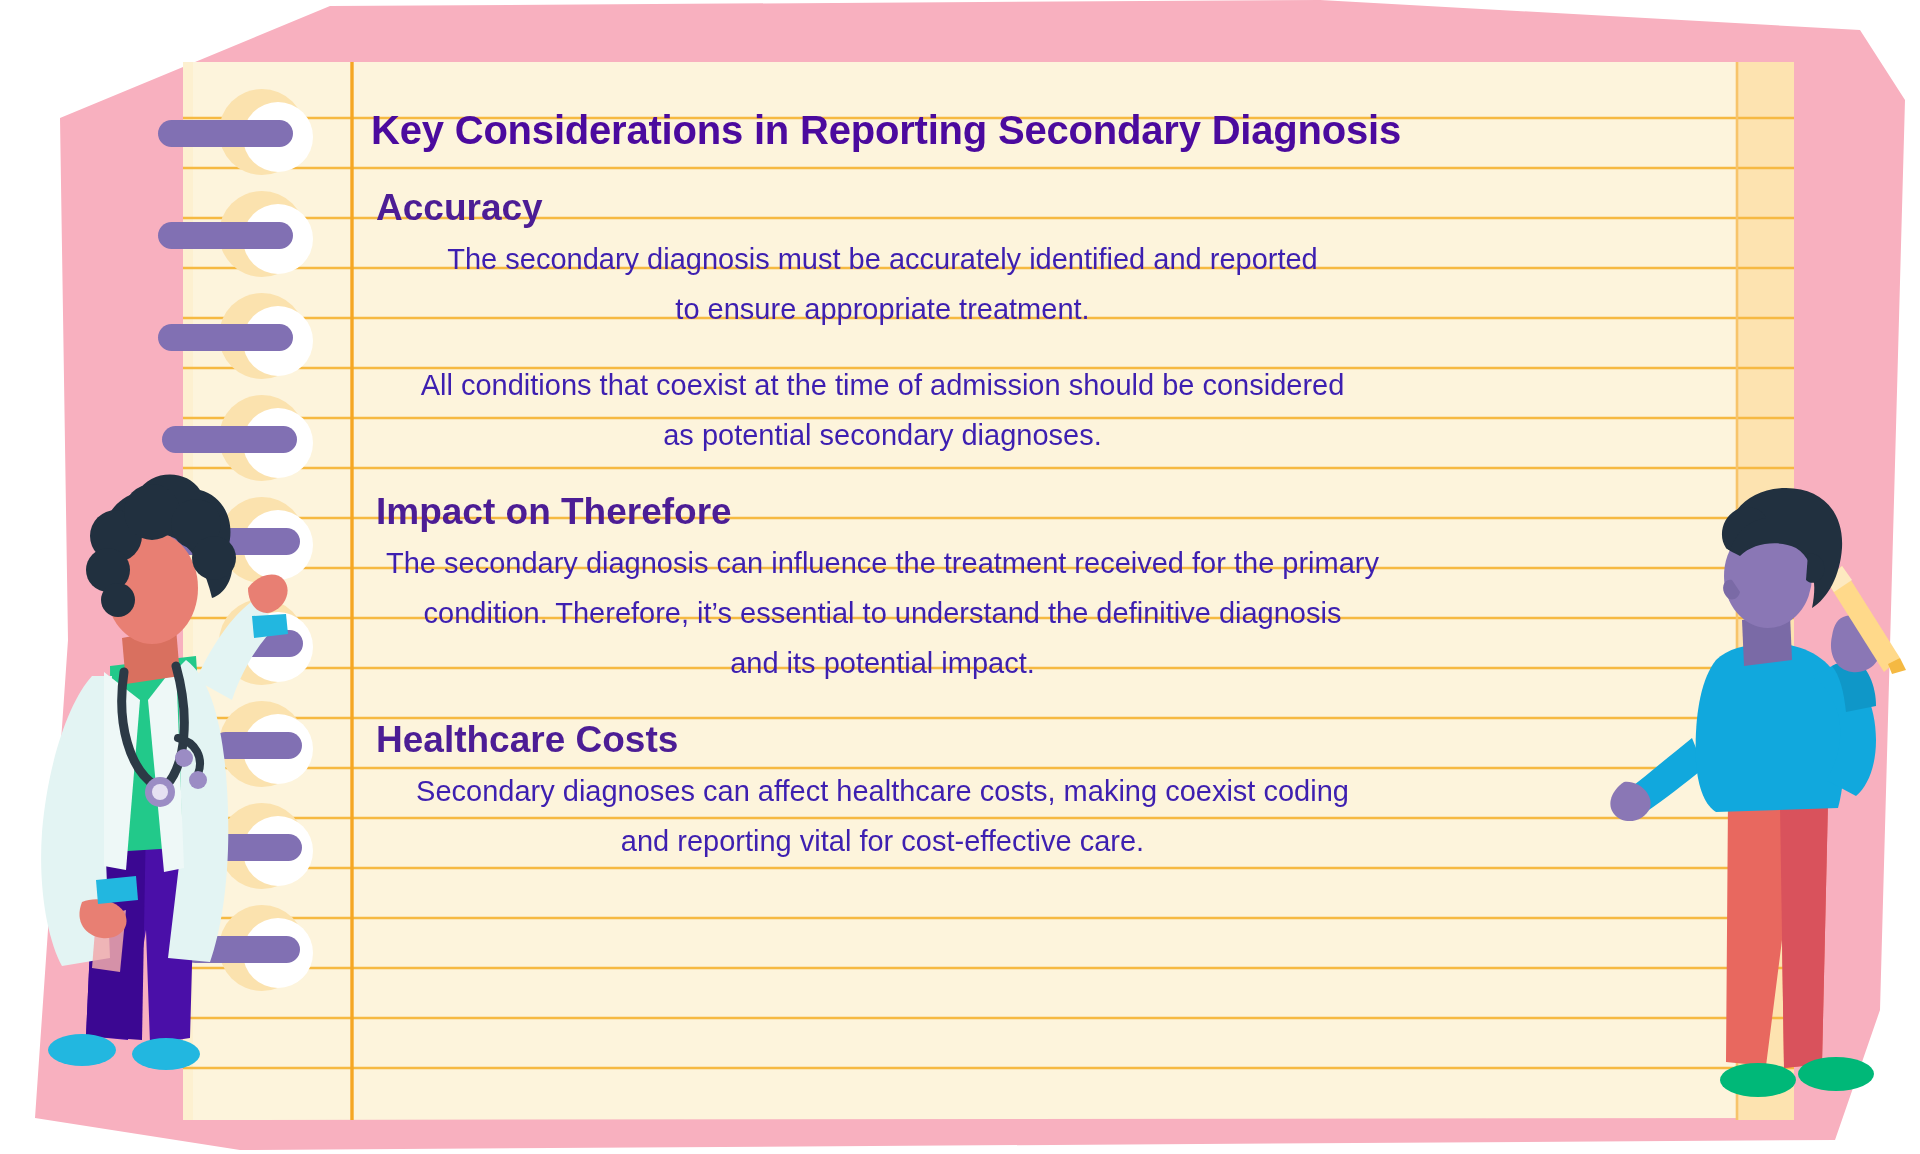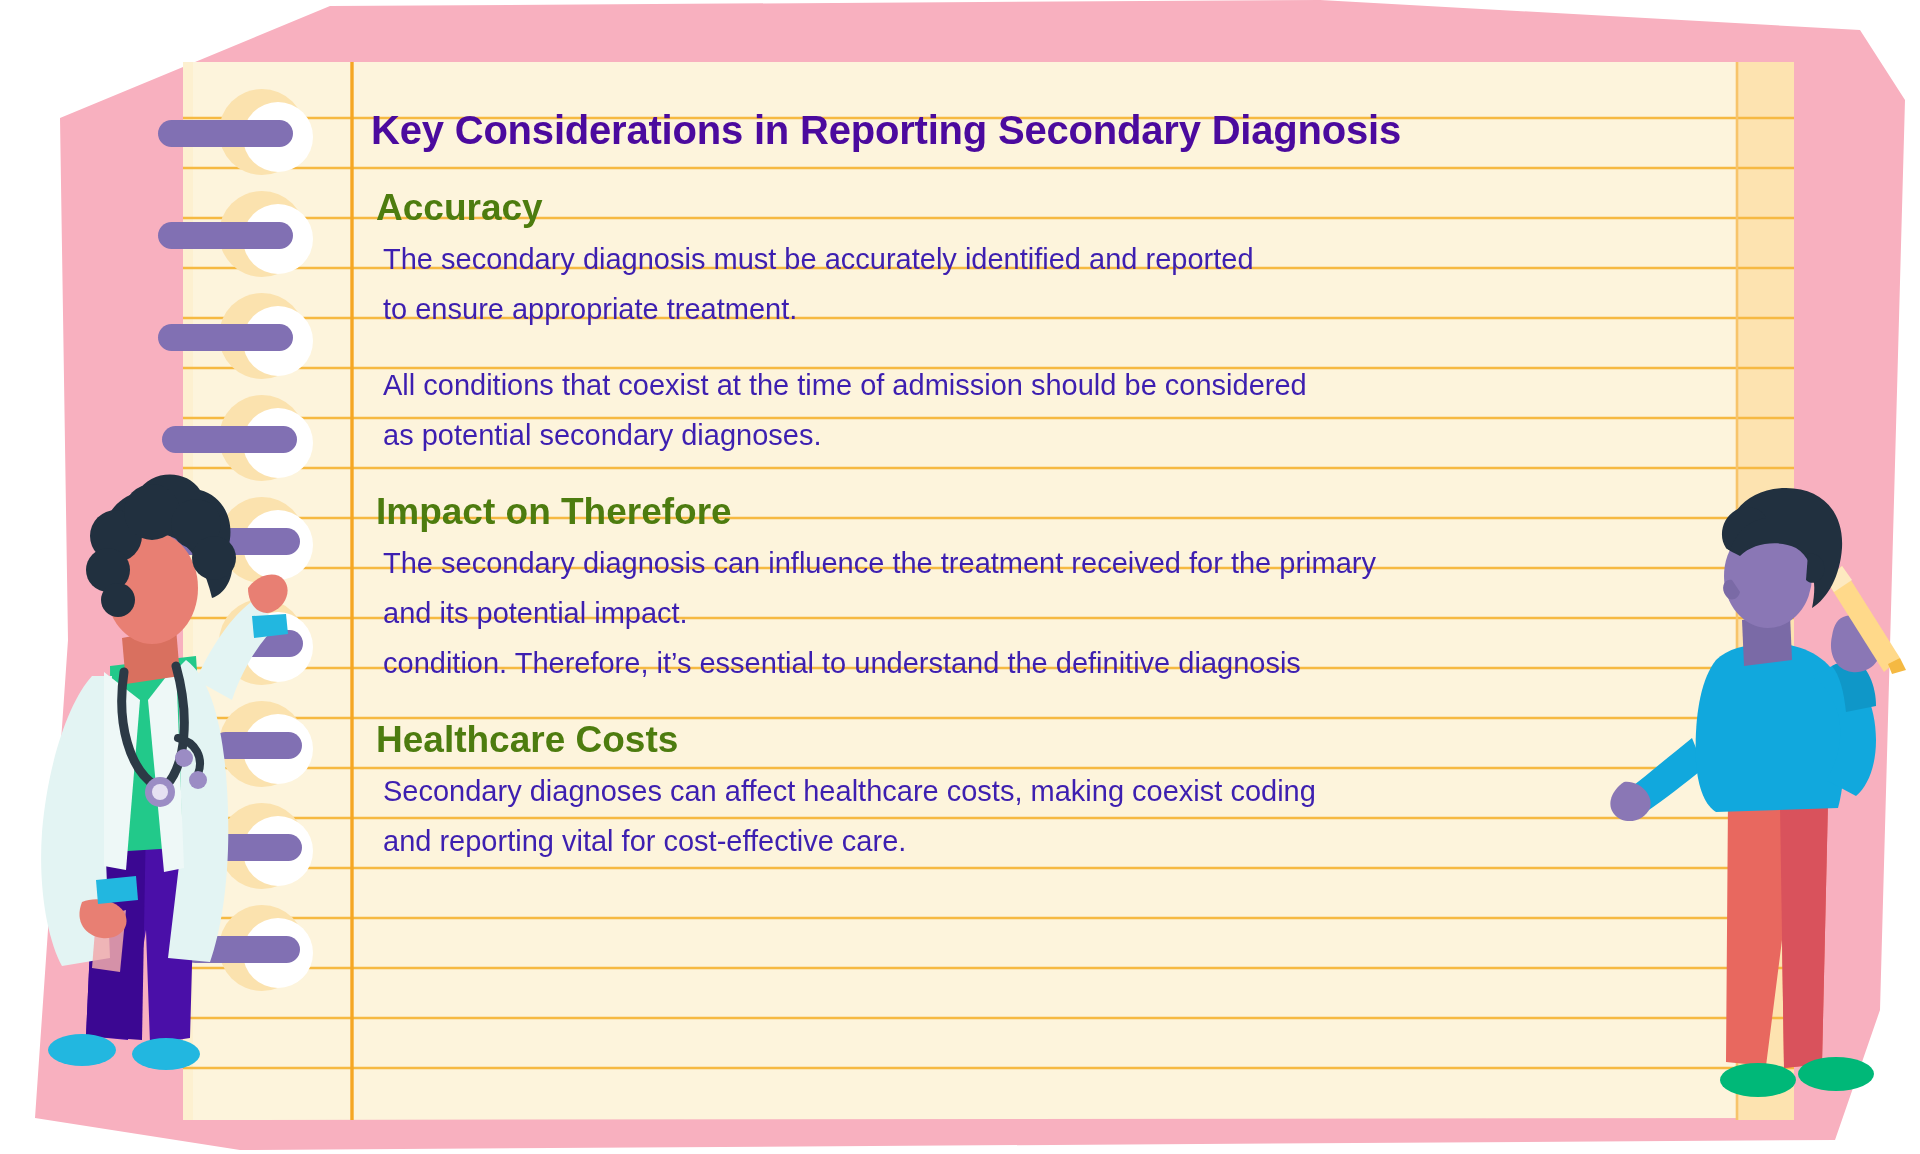--- a/index.html
+++ b/index.html
@@ -24,31 +24,32 @@
     letter-spacing:-0.2px;
     line-height:52px;
     margin:0 0 0 -1px;
     white-space:nowrap;
     text-align:right;
   }
   .section{margin-top:26px;}
   .sec-head{
     font-size:37px;
     font-weight:bold;
-    color:#4d7c0f;
+    color:#4c1d95;
     line-height:52px;
     margin-left:4px;
     white-space:nowrap;
   }
   .sec-body{
     font-size:29px;
     color:#3d1fb0;
     line-height:50px;
     margin-left:11px;
     white-space:nowrap;
+    text-align:center;
   }
   .sec-body div{white-space:nowrap;}
 </style>
 </head>
 <body>
 
 <div id="stage">
 
   <svg class="layer" viewBox="0 0 1920 1154" xmlns="http://www.w3.org/2000/svg">
     <defs>
@@ -249,22 +250,22 @@
       <div class="sec-body">
         <div>All conditions that coexist at the time of admission should be considered</div>
         <div>as potential secondary diagnoses.</div>
       </div>
     </div>
 
     <div class="section">
       <div class="sec-head">Impact on Therefore</div>
       <div class="sec-body">
         <div>The secondary diagnosis can influence the treatment received for the primary</div>
+        <div>condition. Therefore, it’s essential to understand the definitive diagnosis</div>
         <div>and its potential impact.</div>
-        <div>condition. Therefore, it’s essential to understand the definitive diagnosis</div>
       </div>
     </div>
 
     <div class="section">
       <div class="sec-head">Healthcare Costs</div>
       <div class="sec-body">
         <div>Secondary diagnoses can affect healthcare costs, making coexist coding</div>
         <div>and reporting vital for cost-effective care.</div>
       </div>
     </div>

